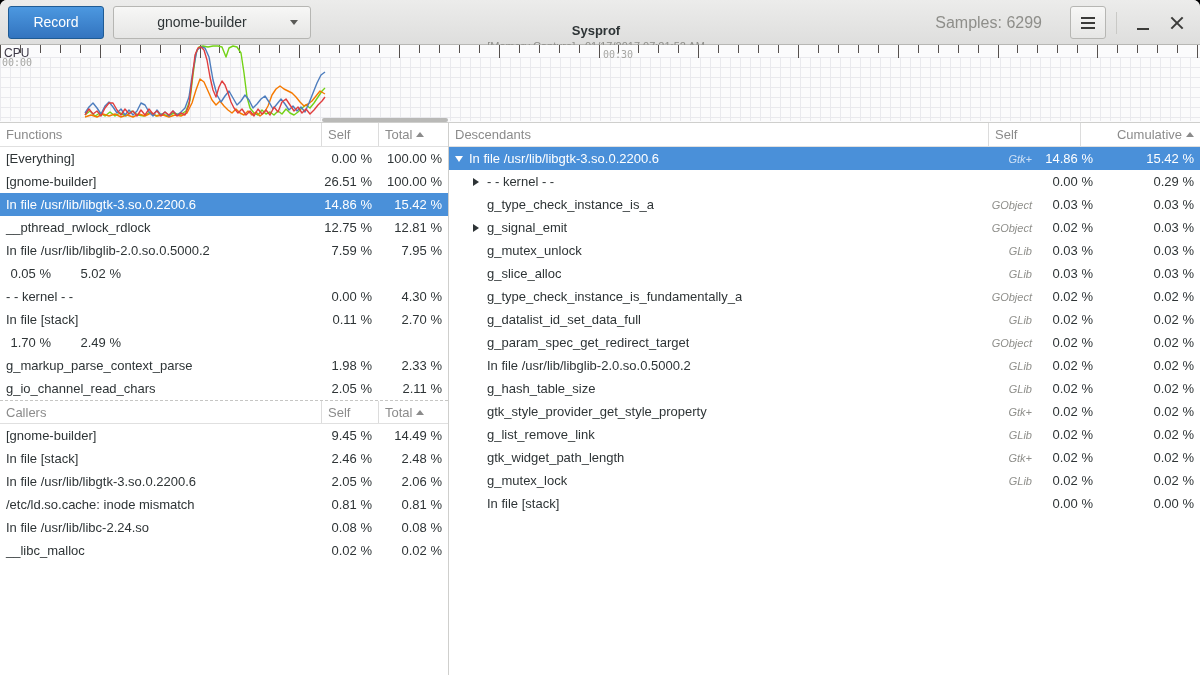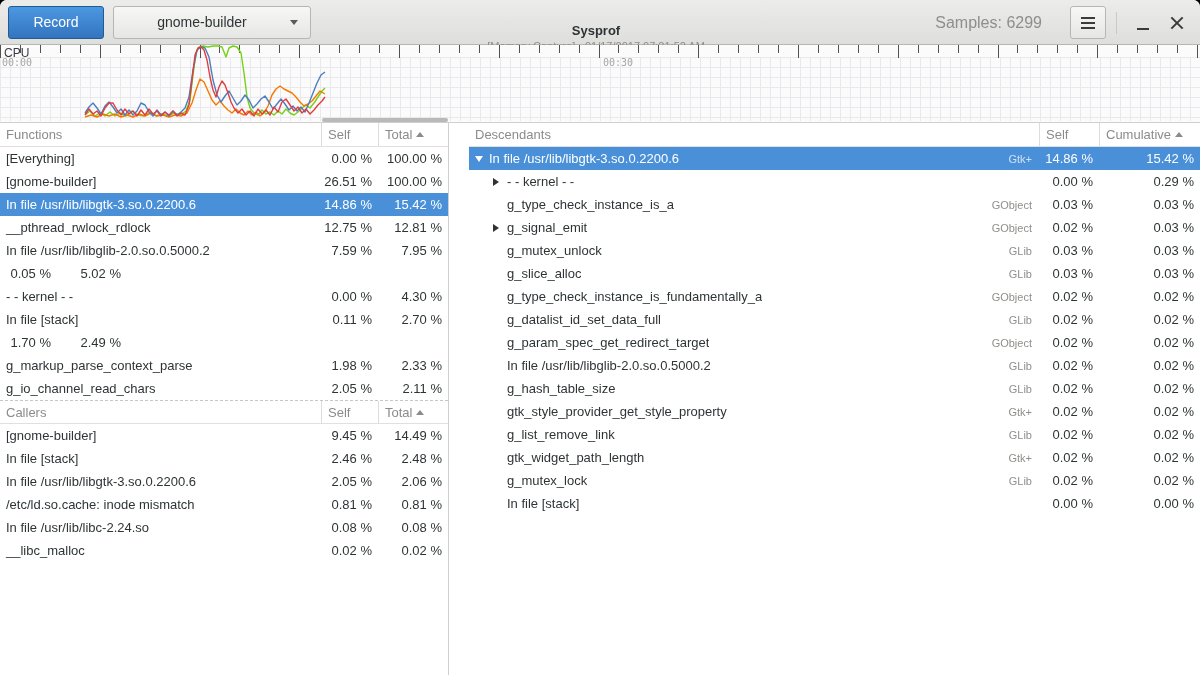--- a/index.html
+++ b/index.html
@@ -36,54 +36,54 @@
 
   
   .graph { position:absolute; top:45px; left:0; right:0; height:78px; background:#fbfbfc; border-bottom:1px solid #cfcfcd; }
   .grid { position:absolute; left:0; right:0; top:12px; bottom:1px;
     background-image:linear-gradient(to right,#e9e9ed 1px,transparent 1px),linear-gradient(to bottom,#e9e9ed 1px,transparent 1px);
     background-size:10px 10px; }
   .graph svg { position:absolute; left:0; top:0; }
   .cpu-label { position:absolute; left:4px; top:1px; font-size:12px; color:#3d3846; z-index:3; }
   .time-label { position:absolute; font-family:"DejaVu Sans Mono", monospace; font-size:10px; color:#a6a6a3; z-index:3; }
   .t0 { left:2px; top:12px; }
-  .t30 { left:603px; top:12px; }
+  .t30 { left:603px; top:4px; }
   .graph-thumb { position:absolute; left:322px; top:73px; width:126px; height:4px; border-radius:2px; background:#b9b9b7; }
 
   
-  .main { position:absolute; top:123px; left:0; right:0; bottom:0; display:flex;gap:20px; }
+  .main { position:absolute; top:123px; left:0; right:0; bottom:0; display:flex; }
   .left-panel { width:449px; border-right:1px solid #cfcfcd; }
   .right-panel { flex:1; }
 
   .thead { display:flex; height:24px; border-bottom:1px solid #e0e0e0; background:#fff; }
   .thead.dashed { border-top:1px dashed #c6c6c4; }
   .hcell { display:flex; align-items:center; font-size:13px; color:#8b8b8b; padding:0 6px; }
   .hcell + .hcell { border-left:1px solid #dcdcdc; }
   .hname { flex:1; }
   .w-self { width:57px; }
   .w-total { width:70px; justify-content:flex-start; }
   .w-self2 { width:60px; }
-  .w-cum { width:101px; justify-content:flex-start; }
+  .w-cum { width:120px; justify-content:flex-end;margin-left:32px; }
   .sort-arrow { width:0; height:0; border-left:4px solid transparent; border-right:4px solid transparent; border-bottom:5px solid #8b8b8b; margin-left:4px; }
 
   .trow { display:flex; height:23px; align-items:center; font-size:13px; color:#2e3436; background:#fff; }
   .cell { overflow:hidden; white-space:nowrap; }
   .cell.name { flex:1; padding-left:6px; display:flex; align-items:center; }
   .cell.num { text-align:right; padding-right:6px; }
   .n-self { width:57px; } .n-total { width:70px; }
   .n-self2 { width:60px; } .n-cum { width:101px; }
   .trow.sel { background:#4a90d9; color:#ffffff; }
   .trow.sel .tag { color:#cfe1f6; }
   .trow.sel .exp.open { border-top-color:#ffffff; }
 
   .exp { display:inline-block; width:14px; flex:none; }
   .exp.closed { width:0; height:0; border-top:4px solid transparent; border-bottom:4px solid transparent; border-left:6px solid #2e3436; margin-right:8px; }
   .exp.open { width:0; height:0; border-left:4px solid transparent; border-right:4px solid transparent; border-top:6px solid #2e3436; margin-right:6px; }
   .lbl { overflow:hidden; white-space:nowrap; }
-  .tag { margin-left:auto; padding-right:7px; font-size:11px; color:#8f8f8b; flex:none; }
+  .tag { margin-left:auto; padding-right:7px; font-size:11px; color:#8f8f8b; flex:none;font-style:italic; }
 </style>
 </head>
 <body>
 
 <div class="window">
 
   <div class="headerbar">
     <div class="btn record-btn">
         <span>Record</span>
       </div>

